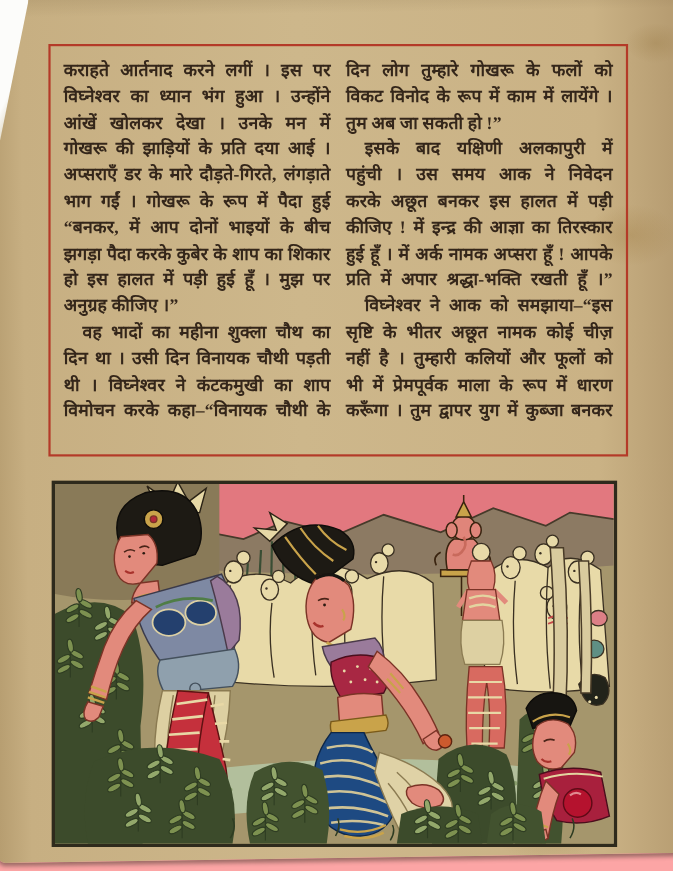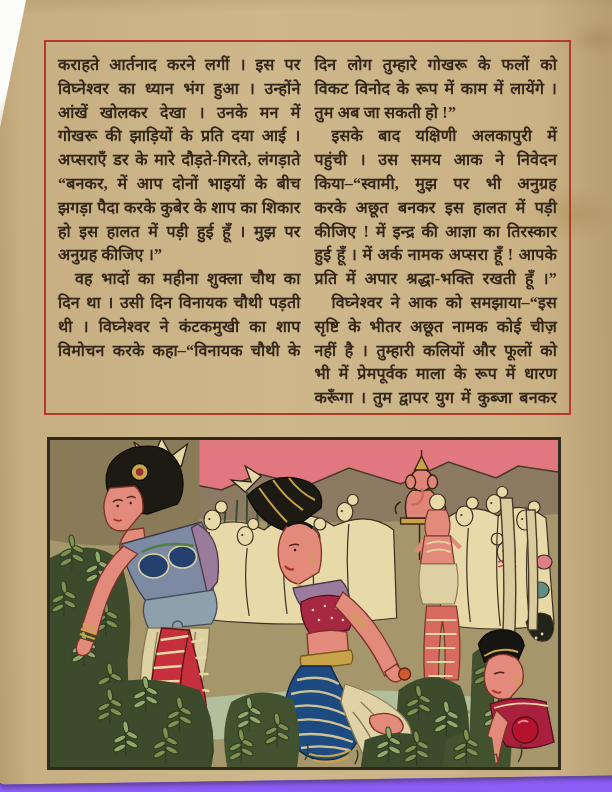--- a/index.html
+++ b/index.html
@@ -1,16 +1,16 @@
 <!DOCTYPE html>
 <html><head>
 <meta charset="utf-8">
 <style>
   html,body{margin:0;padding:0;background:#fafaf7;}
-  #stage{position:relative;width:612px;height:792px;overflow:hidden;background:#8b5cf6;
+  #stage{position:relative;width:612px;height:792px;overflow:hidden;background:#fca5a5;
          font-family:"Liberation Serif","DejaVu Serif",serif;}
   
   #paper{position:absolute;left:-8px;top:-12px;width:628px;height:792px;
          transform:rotate(-0.85deg);transform-origin:50% 50%;
          border-radius:3px 3px 9px 7px;
          box-shadow:0 3px 4px rgba(40,35,25,.45);
          background:
            radial-gradient(ellipse 60px 40px at 93% 29%, rgba(140,100,35,.22), rgba(140,100,35,0) 70%),
            radial-gradient(ellipse 40px 26px at 97% 7%, rgba(130,95,35,.20), rgba(130,95,35,0) 70%),
            radial-gradient(ellipse 70px 30px at 80% 98%, rgba(120,90,40,.15), rgba(120,90,40,0) 70%),
@@ -43,36 +43,36 @@
   <div id="corner-curl"></div>
 
   <div id="text-panel">
     <div class="cols">
       <div class="tcol">
           <div class="line">कराहते आर्तनाद करने लगीं । इस पर</div>
           <div class="line">विघ्नेश्वर का ध्यान भंग हुआ । उन्होंने</div>
           <div class="line">आंखें खोलकर देखा ।  उनके मन में</div>
           <div class="line">गोखरू की झाड़ियों के प्रति दया आई ।</div>
           <div class="line">अप्सराएँ डर के मारे दौड़ते-गिरते, लंगड़ाते</div>
+          <div class="line">भाग गईं ।  गोखरू के रूप में पैदा हुई</div>
           <div class="line">“बनकर, में आप दोनों भाइयों के बीच</div>
           <div class="line">झगड़ा पैदा करके कुबेर के शाप का शिकार</div>
           <div class="line">हो इस हालत में पड़ी हुई हूँ ।  मुझ पर</div>
           <div class="line end">अनुग्रह कीजिए ।”</div>
           <div class="line indent">वह भादों का महीना शुक्ला चौथ का</div>
           <div class="line">दिन था ।  उसी दिन विनायक चौथी पड़ती</div>
           <div class="line">थी ।  विघ्नेश्वर ने कंटकमुखी का शाप</div>
           <div class="line">विमोचन करके कहा–“विनायक चौथी के</div>
         </div>
       <div class="tcol">
           <div class="line">दिन लोग तुम्हारे गोखरू के फलों को</div>
           <div class="line">विकट विनोद के रूप में काम में लायेंगे ।</div>
           <div class="line end">तुम अब जा सकती हो !”</div>
           <div class="line indent">इसके बाद यक्षिणी अलकापुरी में</div>
           <div class="line">पहुंची ।  उस समय आक ने निवेदन</div>
-          <div class="line">किया–“स्वामी, मुझ पर भी अनुग्रह</div>
           <div class="line">करके अछूत बनकर इस हालत में पड़ी</div>
           <div class="line">कीजिए !  में इन्द्र की आज्ञा का तिरस्कार</div>
           <div class="line">हुई हूँ । में अर्क नामक अप्सरा हूँ ! आपके</div>
           <div class="line">प्रति में अपार श्रद्धा-भक्ति रखती हूँ ।”</div>
           <div class="line indent">विघ्नेश्वर ने आक को समझाया–“इस</div>
           <div class="line">सृष्टि के भीतर अछूत नामक कोई चीज़</div>
           <div class="line">नहीं है ।  तुम्हारी कलियों और फूलों को</div>
           <div class="line">भी में प्रेमपूर्वक माला के रूप में धारण</div>
           <div class="line">करूँगा ।  तुम द्वापर युग में कुब्जा बनकर</div>
         </div>

